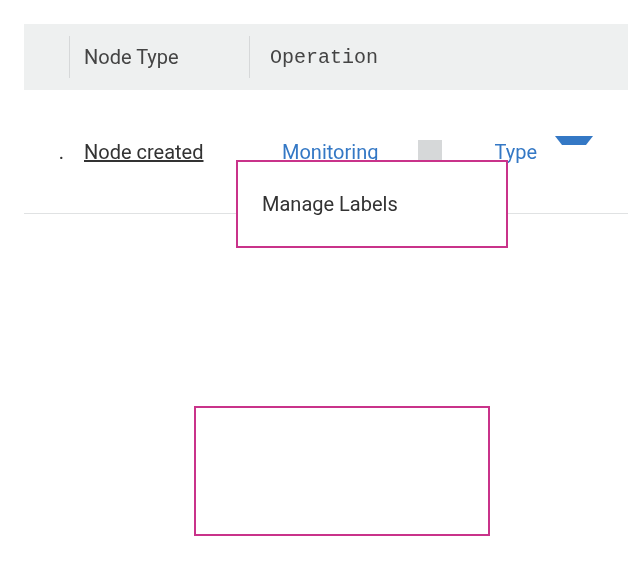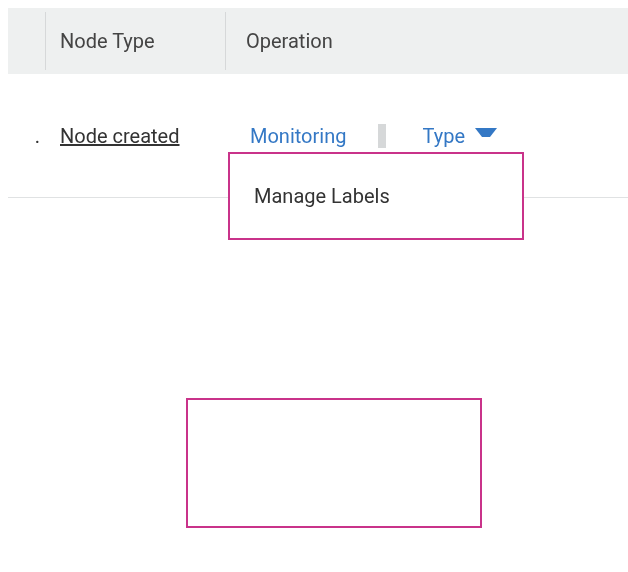--- a/index.html
+++ b/index.html
@@ -1,18 +1,18 @@
 <!DOCTYPE html>
 <html><head>
 <meta charset="utf-8">
 <style>
   * {
     box-sizing: border-box;
     margin: 0;
-    padding: 4px;
+    padding: 12px;
   }
   body {
     font-family: -apple-system, BlinkMacSystemFont, "Segoe UI", Roboto, "Helvetica Neue", Arial, sans-serif;
     font-size: 20px;
     color: #333;
     background: #fff;
     width: 628px;
     height: 572px;
     overflow: hidden;
     position: relative;
@@ -36,20 +36,21 @@
     border-right: 1px solid #d6d8d9;
   }
   .col-nodetype {
     width: 180px;
     border-right: 1px solid #d6d8d9;
     padding-left: 14px;
   }
   .col-operation {
     flex: 1;
     padding-left: 20px;
+    font-family: Liberation Mono, monospace;
   }
   .table-body-row {
     display: flex;
     height: 124px;
     border-bottom: 1px solid #e0e2e3;
     align-items: center;
   }
   .cell {
     padding: 0 10px;
     font-size: 20px;
@@ -95,21 +96,21 @@
   }
   .vsep {
     width: 1px;
     height: 24px;
     background: #d6d8d9;
   }
   .dropdown {
     position: absolute;
     left: 224px;
     top: 148px;
-    width: 296px;
+    width: 272px;
     background: #fff;
     border: 2px solid #c9338a;
     padding: 10px 0;
     z-index: 10;
   }
   .dropdown-item {
     padding: 20px 24px;
     font-size: 20px;
     color: #333;
     cursor: pointer;

